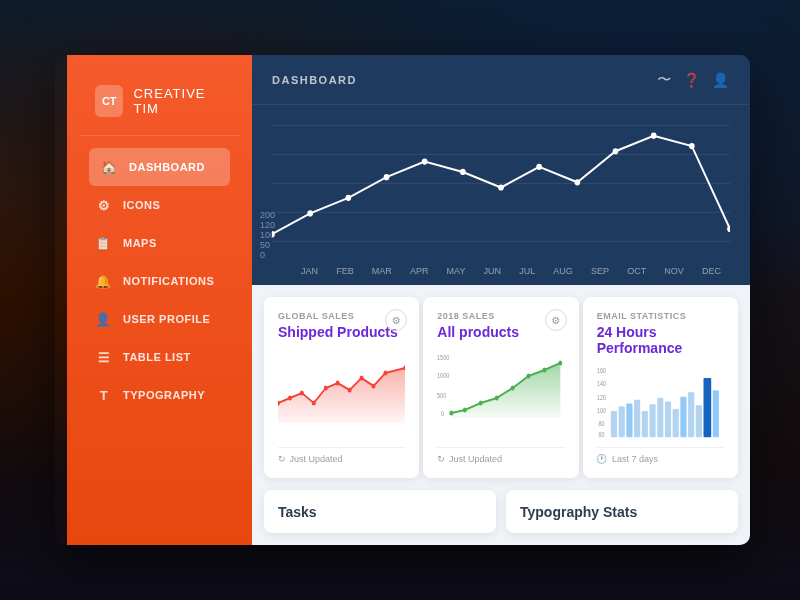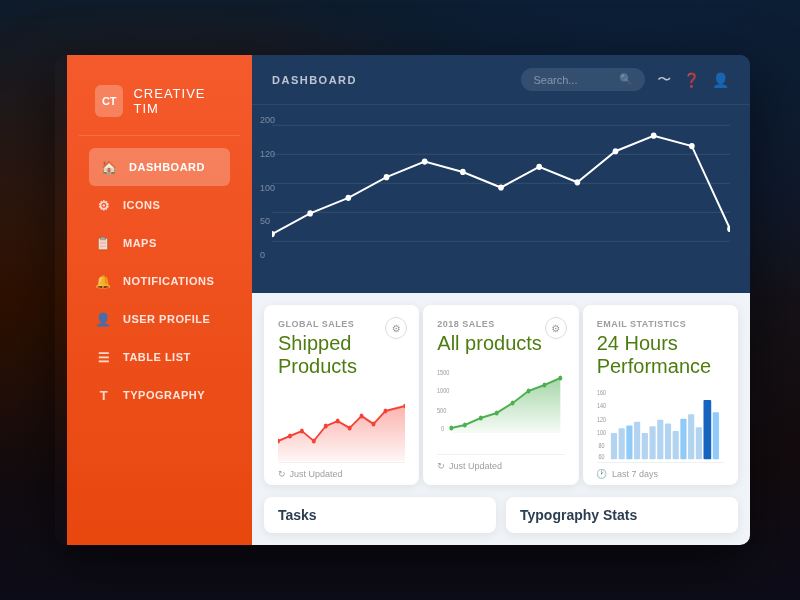--- a/index.html
+++ b/index.html
@@ -169,21 +169,21 @@
       height: 180px;
       position: relative;
     }
     .chart-y-labels {
       position: absolute;
       left: 8px;
       top: 10px;
       bottom: 25px;
       display: flex;
       flex-direction: column;
-      justify-content: space-between;
+      justify-content: flex-end;
       font-size: 9px;
       color: rgba(255,255,255,0.4);
     }
     .main-chart-svg {
       width: 100%;
       height: 145px;
     }
     .chart-x-labels {
       display: flex;
       justify-content: space-around;
@@ -193,21 +193,20 @@
     }
 
     
     .cards-section {
       flex: 1;
       background: #f0f4f8;
       padding: 12px;
       display: flex;
       gap: 4px;
       overflow: hidden;
-      margin-top: 8px;
     }
     .card {
       background: white;
       border-radius: 8px;
       flex: 1;
       padding: 14px;
       display: flex;
       flex-direction: column;
       box-shadow: 0 2px 10px rgba(0,0,0,0.08);
       position: relative;
@@ -215,23 +214,23 @@
     }
     .card-category {
       font-size: 9px;
       color: #9e9e9e;
       font-weight: 600;
       letter-spacing: 0.5px;
       text-transform: uppercase;
       margin-bottom: 3px;
     }
     .card-title {
-      font-size: 20px;
-      font-weight: 400;
-      color: #4d7c0f;
+      font-size: 14px;
+      font-weight: 700;
+      color: #6d28d9;
       margin-bottom: 8px;
     }
     .card-settings {
       position: absolute;
       top: 12px;
       right: 12px;
       width: 22px;
       height: 22px;
       border: 1.5px solid #ddd;
       border-radius: 50%;
@@ -256,21 +255,21 @@
       padding-top: 6px;
       border-top: 1px solid #f0f0f0;
     }
 
     
     .bottom-row {
       background: #f0f4f8;
       padding: 0 12px 12px;
       display: flex;
       gap: 10px;
-      height: 48px;
+      height: 55px;
     }
     .bottom-card {
       background: white;
       border-radius: 8px;
       flex: 1;
       padding: 12px 14px;
       box-shadow: 0 2px 10px rgba(0,0,0,0.08);
       display: flex;
       align-items: center;
     }
@@ -331,24 +330,20 @@
       <span>Typography</span>
     </div>
       </nav>
   </div>
 
   <div class="main-content">
 
     <div class="header">
       <span class="header-title">Dashboard</span>
       <div class="header-actions">
-        <div class="search-box">
-          <input class="search-input" type="text" placeholder="Search..." style="">
-          <span style="color:rgba(255,255,255,0.5);font-size:11px;">🔍</span>
-        </div>
         <span class="header-icon">〜</span>
         <span class="header-icon">❓</span>
         <span class="header-icon">👤</span>
       </div>
     </div>
 
     <div class="chart-area">
       <div class="chart-y-labels">
         <span>200</span>
         <span>120</span>
@@ -373,20 +368,34 @@
         <circle cx="160" cy="45" r="3" fill="white"></circle>
         <circle cx="200" cy="55" r="3" fill="white"></circle>
         <circle cx="240" cy="70" r="3" fill="white"></circle>
         <circle cx="280" cy="50" r="3" fill="white"></circle>
         <circle cx="320" cy="65" r="3" fill="white"></circle>
         <circle cx="360" cy="35" r="3" fill="white"></circle>
         <circle cx="400" cy="20" r="3" fill="white"></circle>
         <circle cx="440" cy="30" r="3" fill="white"></circle>
         <circle cx="480" cy="110" r="3" fill="white"></circle>
       </svg>
+      <div class="chart-x-labels">
+        <span>JAN</span>
+        <span>FEB</span>
+        <span>MAR</span>
+        <span>APR</span>
+        <span>MAY</span>
+        <span>JUN</span>
+        <span>JUL</span>
+        <span>AUG</span>
+        <span>SEP</span>
+        <span>OCT</span>
+        <span>NOV</span>
+        <span>DEC</span>
+      </div>
     </div>
 
     <div class="cards-section">
 
       <div class="card">
         <span class="card-category">Global Sales</span>
         <span class="card-title">Shipped Products</span>
         <div class="card-settings">⚙</div>
         <div class="card-chart">
           <svg class="shipped-svg" viewBox="0 0 160 75" preserveAspectRatio="none">

